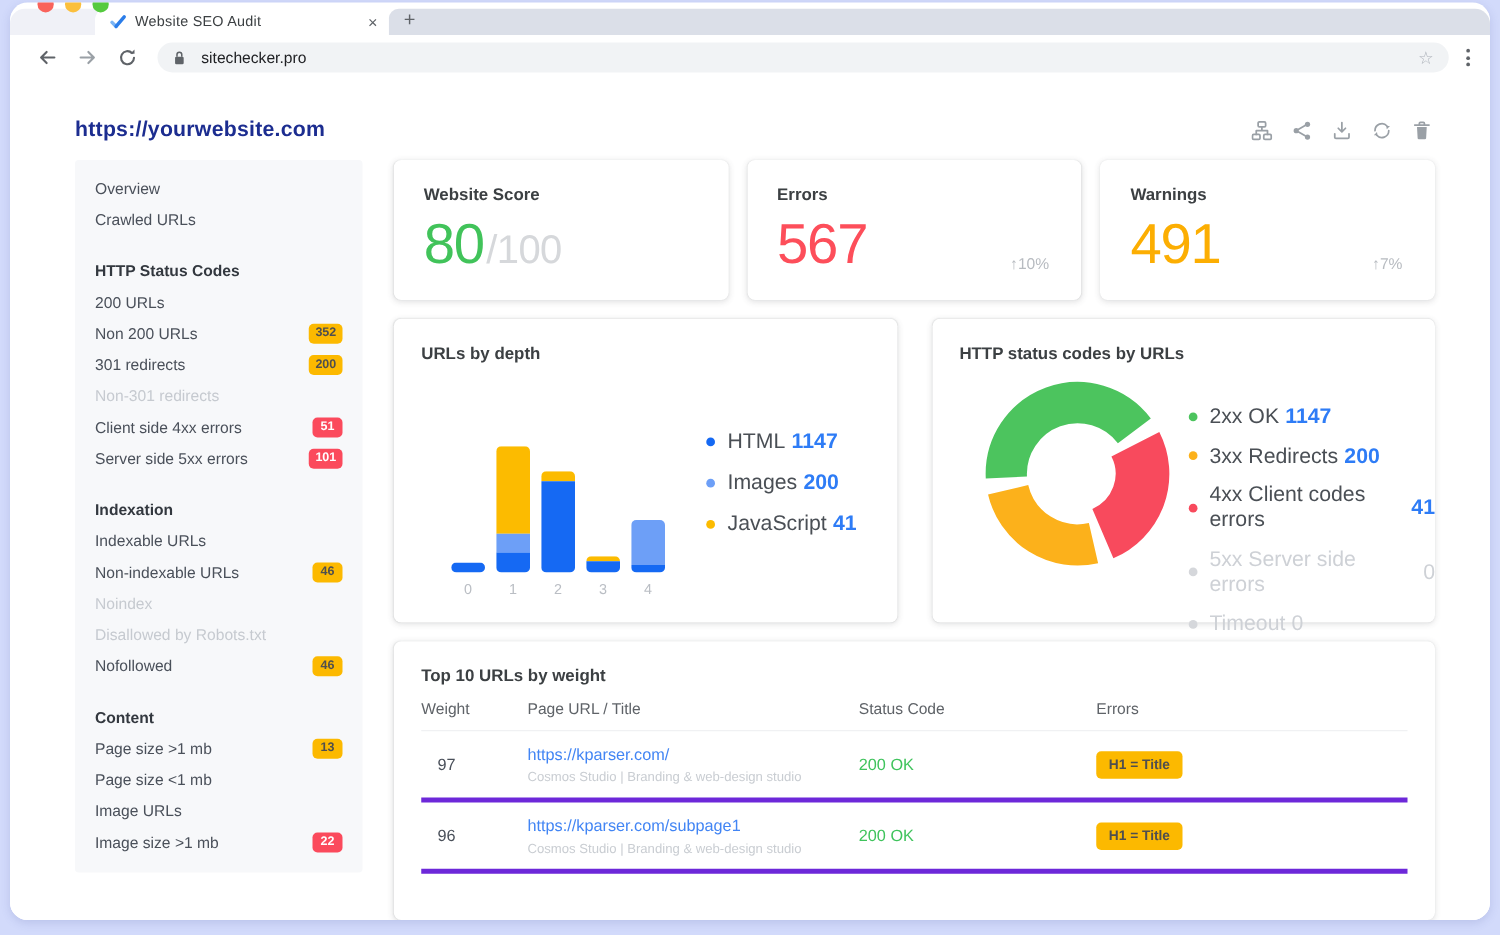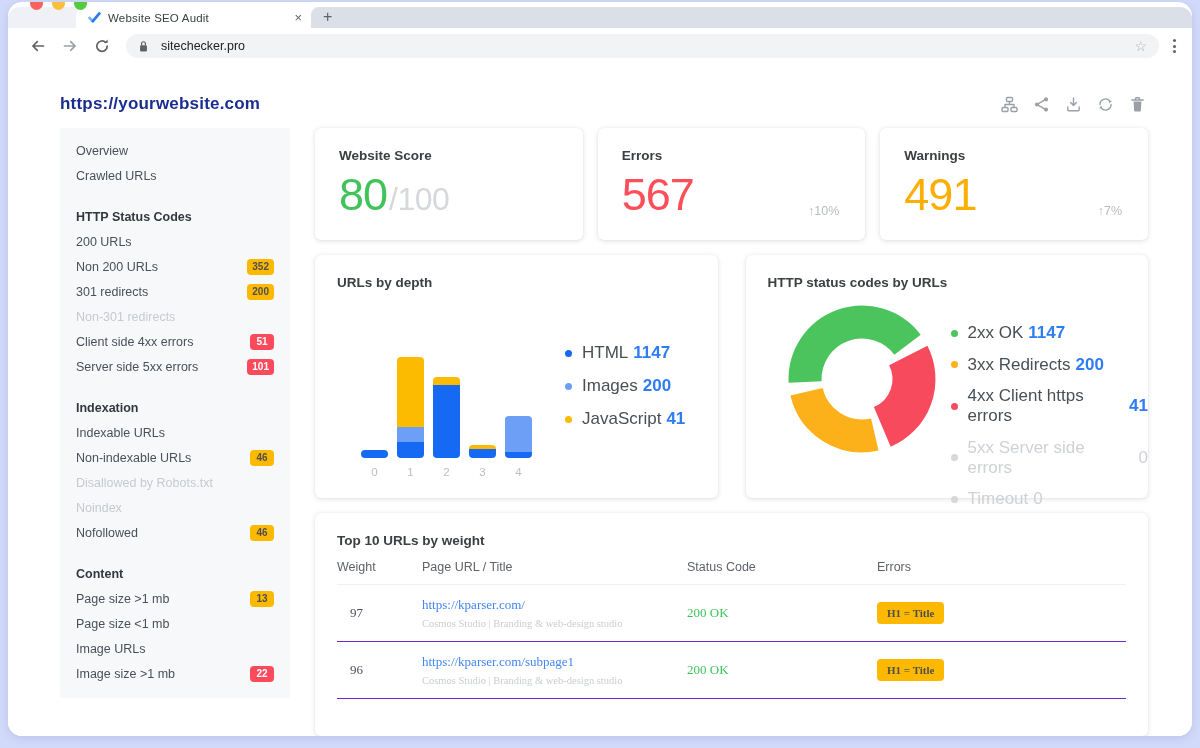--- a/index.html
+++ b/index.html
@@ -80,21 +80,21 @@
   .bar-legend li { margin-bottom:13px; }
   .donut-legend { position:absolute; left:205px; top:68px; }
   .donut-legend li { margin-bottom:11.5px; }
   .donut-svg { position:absolute; left:36px; top:44px; }
 
   
   .table-card { margin-top:15px; height:223px; padding:20px 22px 0 22px; }
   .tgrid { display:grid; grid-template-columns:85px 265px 190px 1fr; align-items:center; }
   .thead { margin-top:12px; border-bottom:1px solid #f0f1f3; padding-bottom:10px; }
   .th { font-size:12.5px; color:#5f6368; }
-  .trow { border-bottom:1px solid #6d28d9; height:57px;font-family:Liberation Serif, serif; }
+  .trow { border-bottom:4px solid #6d28d9; height:57px; }
   .tw { font-size:13px; color:#4a505a; padding-left:13px; }
   .turl { font-size:13px; color:#4285f4; text-decoration:none; display:block; cursor:pointer; }
   .tsub { font-size:10.5px; color:#c9cdd2; margin-top:5px; white-space:nowrap; }
   .tstatus { font-size:13px; color:#3fc35c; }
   .err-badge { display:inline-block; background:#fcb900; color:#4f4f4f; font-size:11px; font-weight:700; padding:5px 10px; border-radius:4px; }
 
   svg .st { fill:none; stroke:#9aa0a6; stroke-width:1.4; stroke-linecap:round; stroke-linejoin:round; }
   svg .fl { fill:#9aa0a6; }
 </style>
 </head>
@@ -211,24 +211,24 @@
             </div>
             <div class="sb-header">Indexation</div>
             <div class="sb-item">
               <span class="sb-label">Indexable URLs</span>
             </div>
             <div class="sb-item">
               <span class="sb-label">Non-indexable URLs</span>
               <span class="badge amber">46</span>
             </div>
             <div class="sb-item disabled">
+              <span class="sb-label">Noindex</span>
+            </div>
+            <div class="sb-item disabled">
               <span class="sb-label">Disallowed by Robots.txt</span>
-            </div>
-            <div class="sb-item disabled">
-              <span class="sb-label">Noindex</span>
             </div>
             <div class="sb-item">
               <span class="sb-label">Nofollowed</span>
               <span class="badge amber">46</span>
             </div>
             <div class="sb-header">Content</div>
             <div class="sb-item">
               <span class="sb-label">Page size &gt;1 mb</span>
               <span class="badge amber">13</span>
             </div>
@@ -336,21 +336,21 @@
                     <span class="llabel">2xx OK</span>
                     <span class="lval">1147</span>
                   </li>
                   <li>
                     <span class="ldot" style="background: rgb(252, 177, 27);"></span>
                     <span class="llabel">3xx Redirects</span>
                     <span class="lval">200</span>
                   </li>
                   <li>
                     <span class="ldot" style="background: rgb(248, 74, 93);"></span>
-                    <span class="llabel">4xx Client https errors</span>
+                    <span class="llabel">4xx Client codes errors</span>
                     <span class="lval">41</span>
                   </li>
                   <li class="off">
                     <span class="ldot" style="background: rgb(213, 215, 219);"></span>
                     <span class="llabel">5xx Server side errors</span>
                     <span class="lval">0</span>
                   </li>
                   <li class="off">
                     <span class="ldot" style="background: rgb(213, 215, 219);"></span>
                     <span class="llabel">Timeout</span>

